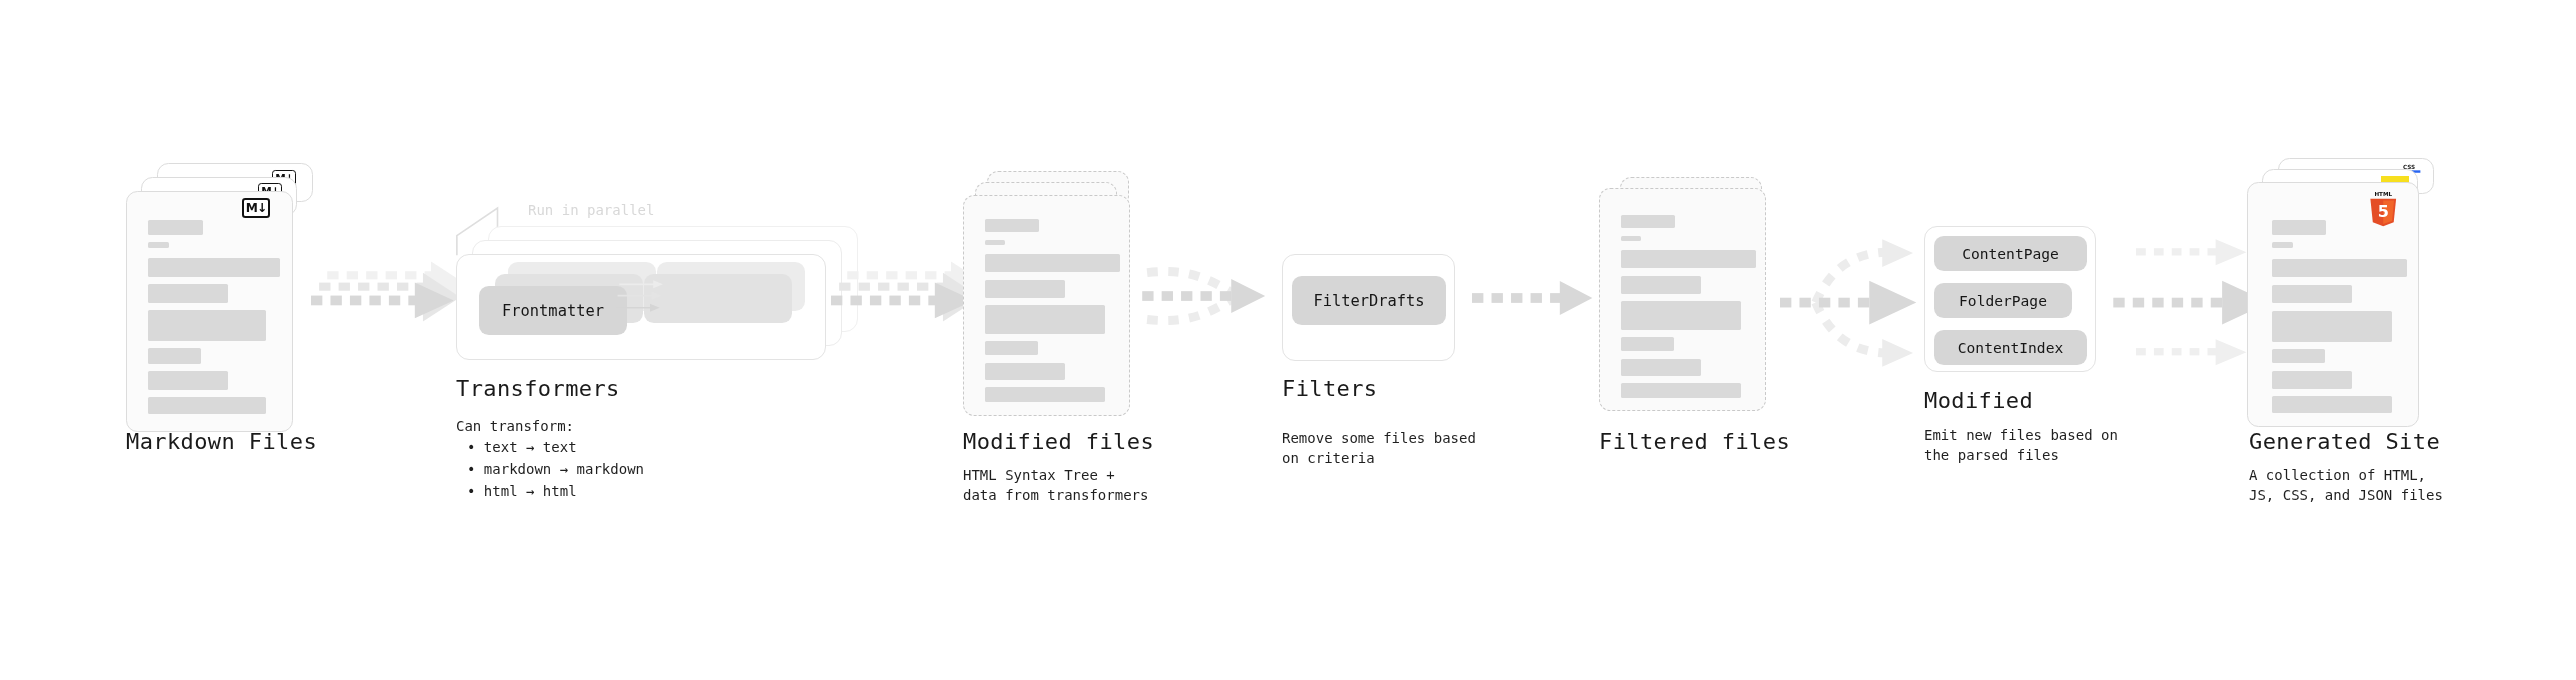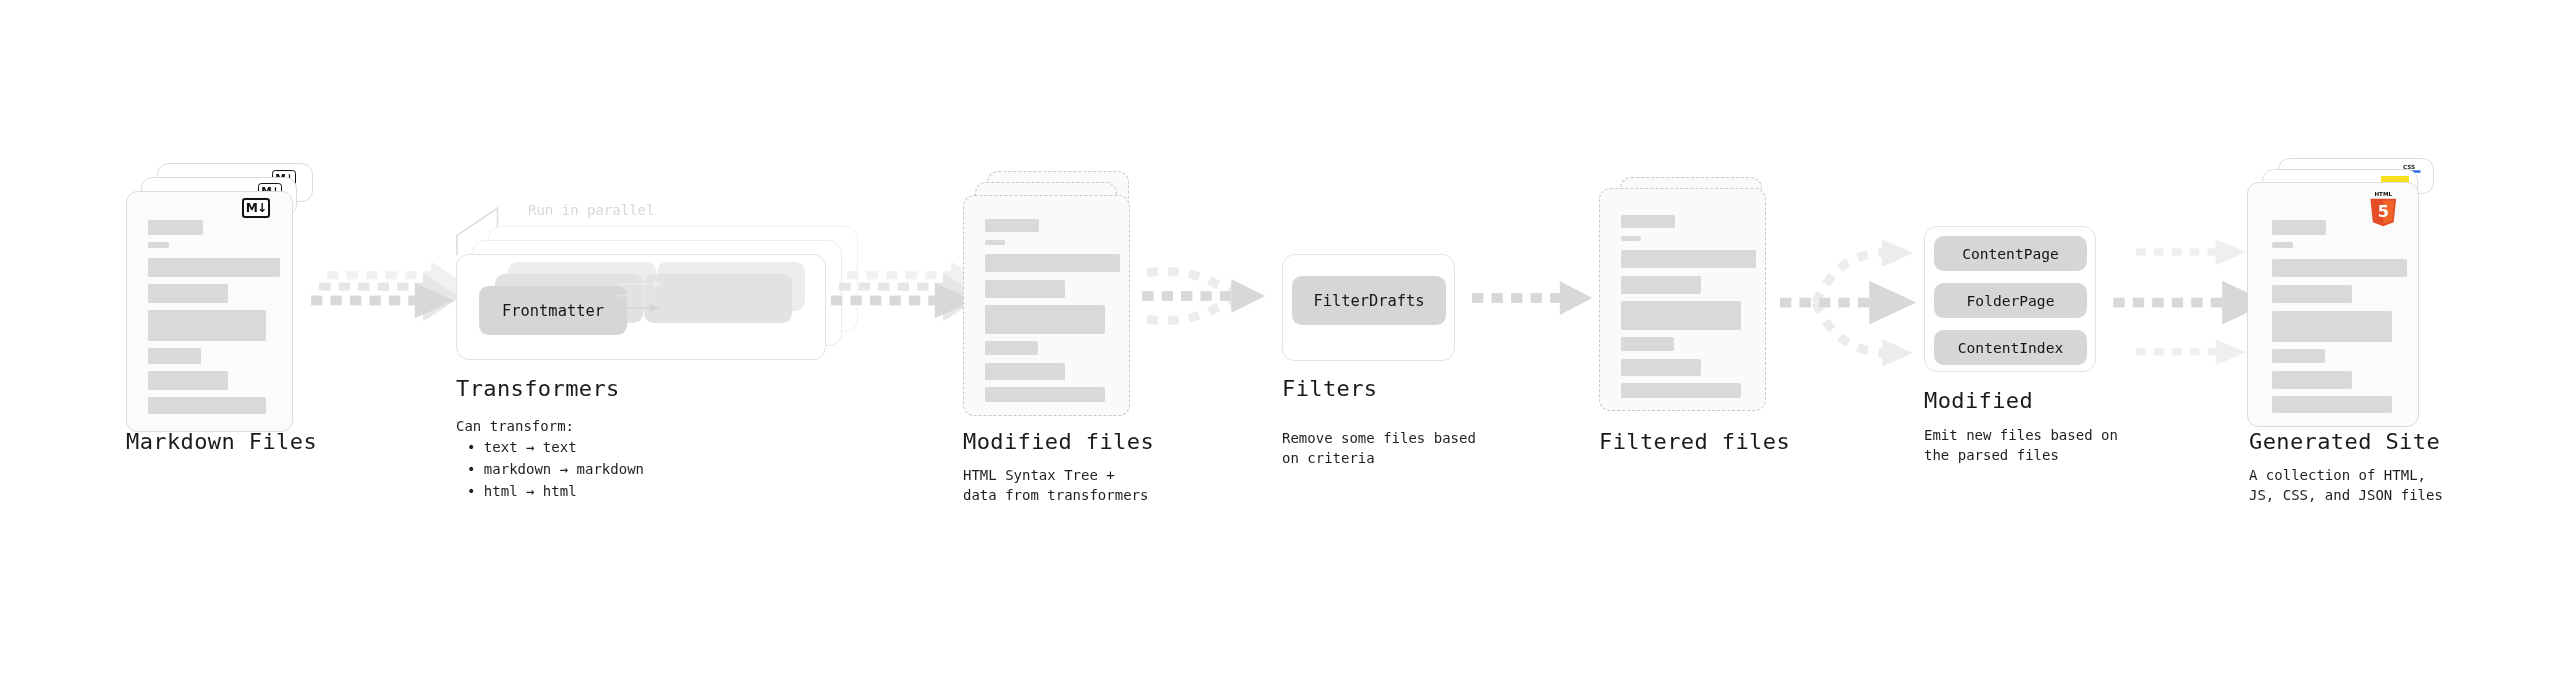--- a/index.html
+++ b/index.html
@@ -307,21 +307,21 @@
         <rect x="72" y="76" width="14" height="12"></rect>
       <rect x="96" y="76" width="14" height="12"></rect>
       <polygon points="110,55 168,82 110,109"></polygon>
     </g>
     <polygon points="126,4 164,21 126,38" fill="#ececec"></polygon>
     <polygon points="126,127 164,144 126,161" fill="#ececec"></polygon>
   </svg>
 
   <div class="gbox" style="left:1924px; top:226px; width:172px; height:146px;"></div>
   <div class="pill" style="left:1934px; top:236px; width:153px; height:35px; font-size:14.6px;">ContentPage</div>
-  <div class="pill" style="left:1934px; top:283px; width:153px; height:35px; font-size:14.6px;">FolderPage</div>
+  <div class="pill" style="left:1934px; top:283px; width:138px; height:35px; font-size:14.6px;">FolderPage</div>
   <div class="pill" style="left:1934px; top:330px; width:153px; height:35px; font-size:14.6px;">ContentIndex</div>
 
   <div class="title" style="left:1924px; top:388px;">Modified</div>
   <div class="sub" style="left:1924px; top:425px;">Emit new files based on
 the parsed files</div>
 
   <svg style="left:2113px; top:236px;" width="163" height="134" viewBox="0 0 200 165">
     <g fill="#efefef">
       <rect x="28" y="15" width="12" height="9"></rect>
         <rect x="50" y="15" width="12" height="9"></rect>

